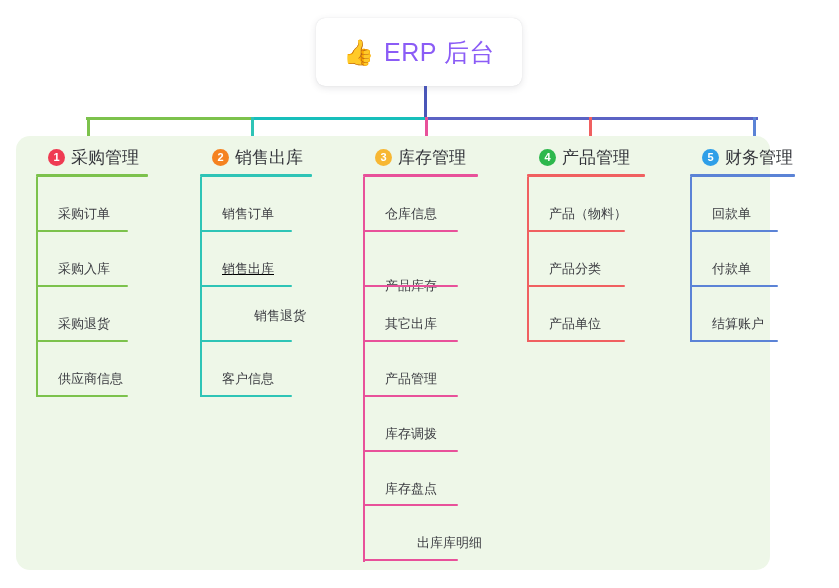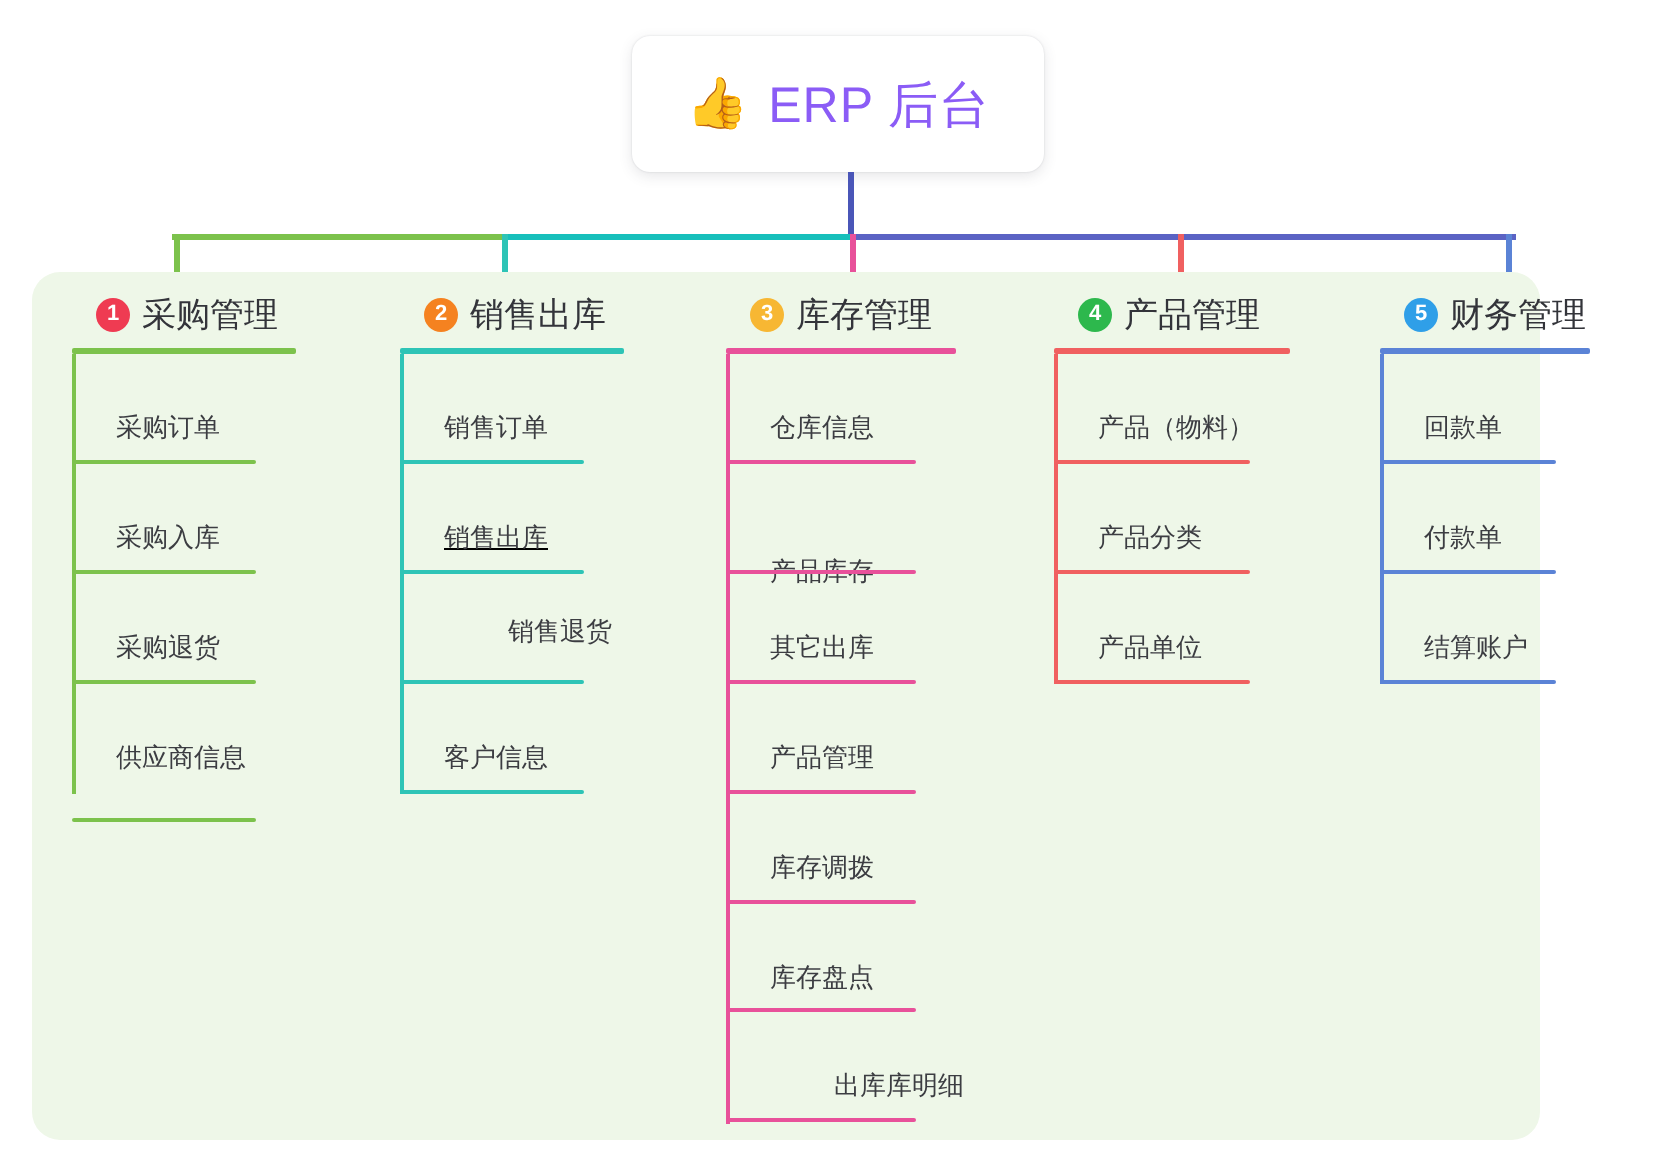--- a/index.html
+++ b/index.html
@@ -160,21 +160,21 @@
           <div class="leaf-underline" style="background: rgb(124, 194, 76); width: 92px;"></div>
         </div>
         <div class="leaf" style="height: 55px;">
           <span class="leaf-label" style="padding-top: 28px;">采购入库</span>
           <div class="leaf-underline" style="background: rgb(124, 194, 76); width: 92px;"></div>
         </div>
         <div class="leaf" style="height: 55px;">
           <span class="leaf-label" style="padding-top: 28px;">采购退货</span>
           <div class="leaf-underline" style="background: rgb(124, 194, 76); width: 92px;"></div>
         </div>
-        <div class="leaf" style="height: 69px;">
+        <div class="leaf" style="height: 55px;">
           <span class="leaf-label" style="padding-top: 28px;">供应商信息</span>
           <div class="leaf-underline" style="background: rgb(124, 194, 76); width: 92px;"></div>
         </div>
       </div>
     </div>
     <div class="column" style="left: 200px; width: 112px;">
       <div class="col-header">
         <span class="badge" style="background: rgb(245, 130, 32);">2</span>
         <span class="col-title">销售出库</span>
       </div>

